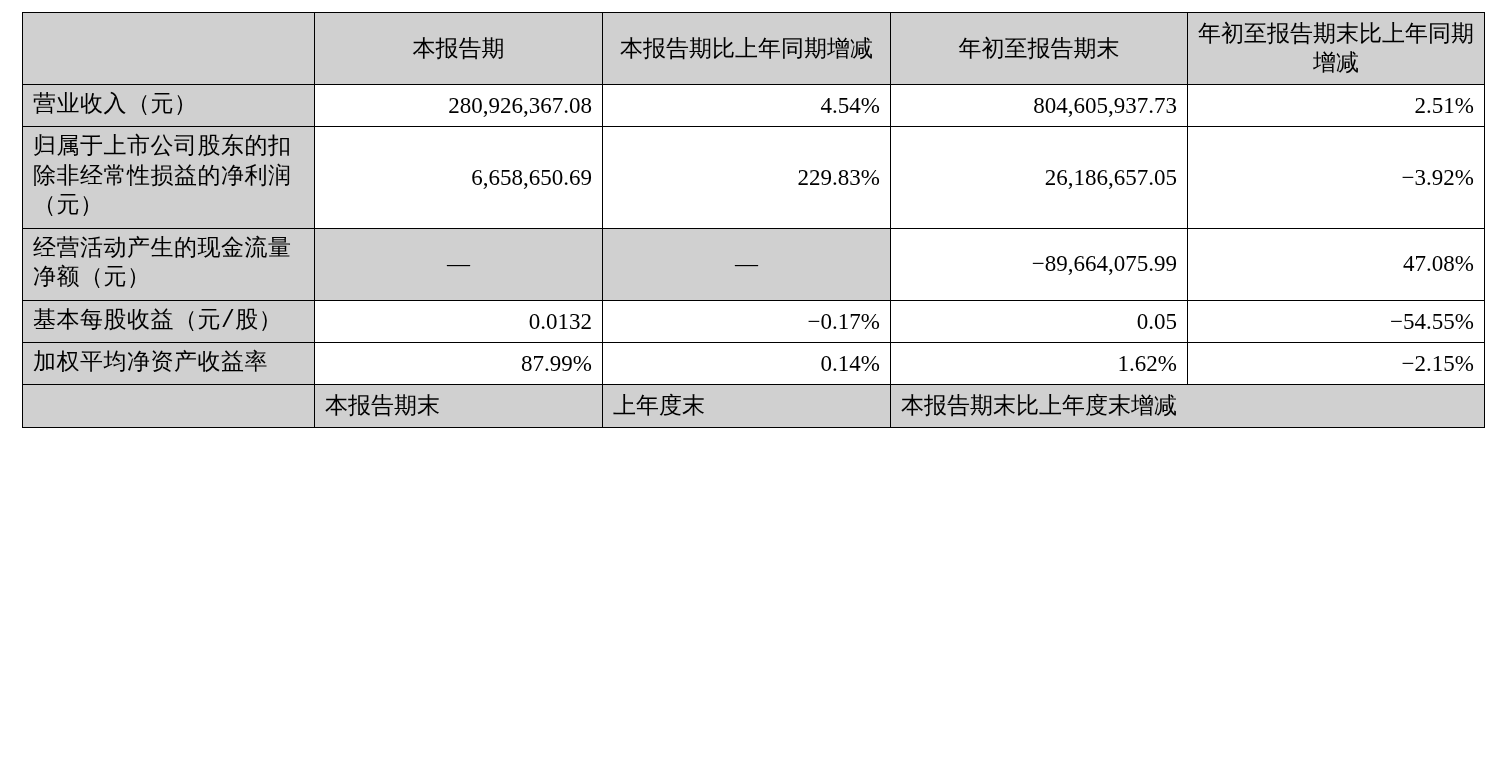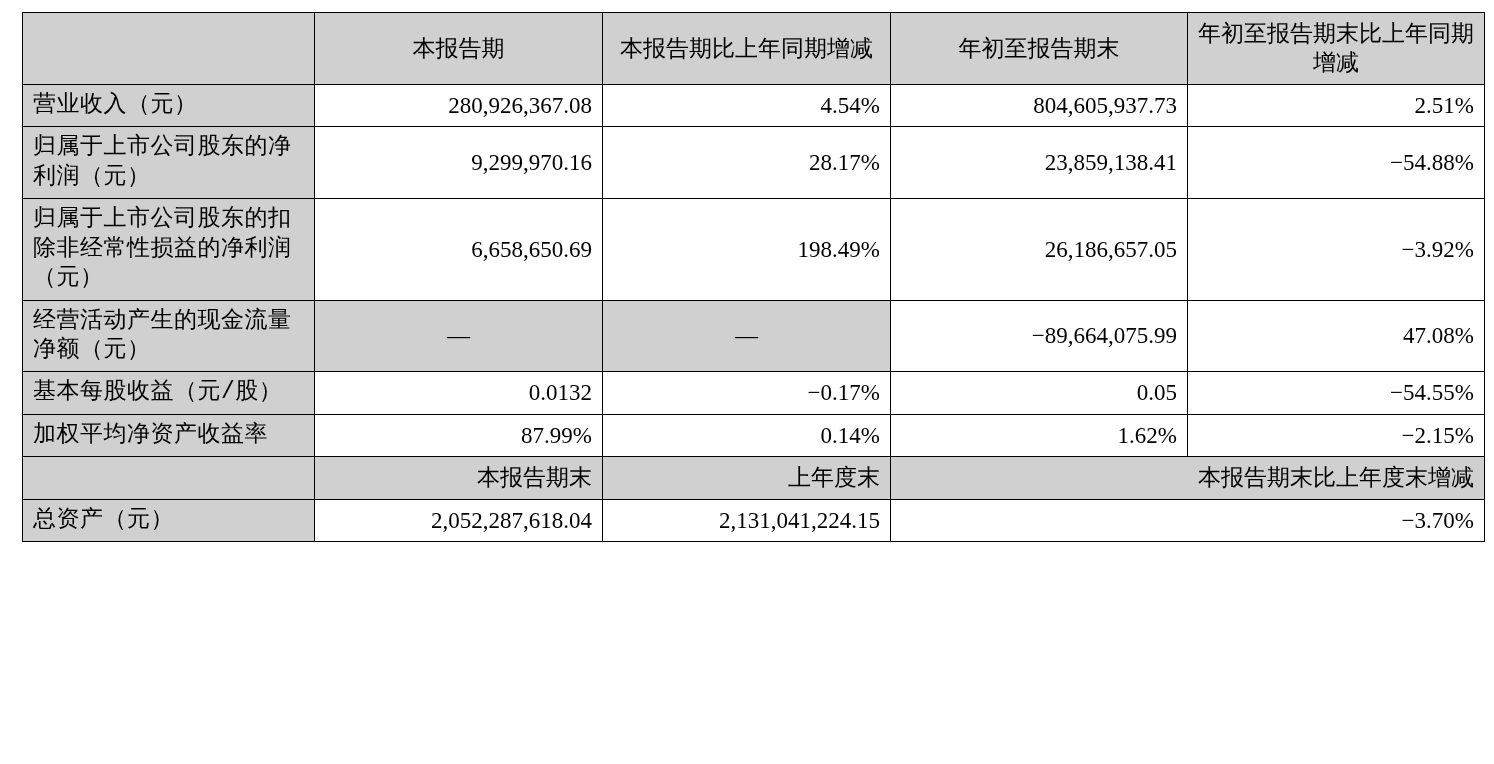--- a/index.html
+++ b/index.html
@@ -51,21 +51,21 @@
   td.num {
     text-align: right;
     font-family: "Liberation Serif", "DejaVu Serif", serif;
   }
   td.dash {
     background: #d0d0d0;
     text-align: center;
   }
   td.subhdr {
     background: #d0d0d0;
-    text-align: right;
+    text-align: left;
   }
   td.blank {
     background: #d0d0d0;
   }
   .tall { height: 78px; }
 </style>
 </head>
 <body>
 
 <div id="sheet">
@@ -87,32 +87,25 @@
       </tr>
 
       <tr>
         <td class="rowhdr">营业收入（元）</td>
         <td class="num">280,926,367.08</td>
         <td class="num">4.54%</td>
         <td class="num">804,605,937.73</td>
         <td class="num">2.51%</td>
       </tr>
 
-      <tr>
-        <td class="rowhdr">归属于上市公司股东的净利润（元）</td>
-        <td class="num">9,299,970.16</td>
-        <td class="num">28.17%</td>
-        <td class="num">23,859,138.41</td>
-        <td class="num">−54.88%</td>
-      </tr>
 
       <tr class="tall">
         <td class="rowhdr">归属于上市公司股东的扣除非经常性损益的净利润（元）</td>
         <td class="num">6,658,650.69</td>
-        <td class="num">198.49%</td>
+        <td class="num">229.83%</td>
         <td class="num">26,186,657.05</td>
         <td class="num">−3.92%</td>
       </tr>
 
       <tr>
         <td class="rowhdr">经营活动产生的现金流量净额（元）</td>
         <td class="dash">—</td>
         <td class="dash">—</td>
         <td class="num">−89,664,075.99</td>
         <td class="num">47.08%</td>
@@ -135,22 +128,16 @@
         <td class="num">−2.15%</td>
       </tr>
 
       <tr>
         <td class="blank"></td>
         <td class="subhdr">本报告期末</td>
         <td class="subhdr">上年度末</td>
         <td class="subhdr" colspan="2">本报告期末比上年度末增减</td>
       </tr>
 
-      <tr>
-        <td class="rowhdr">总资产（元）</td>
-        <td class="num">2,052,287,618.04</td>
-        <td class="num">2,131,041,224.15</td>
-        <td class="num" colspan="2">−3.70%</td>
-      </tr>
 
     </tbody>
   </table>
 </div>
 
 </body></html>

